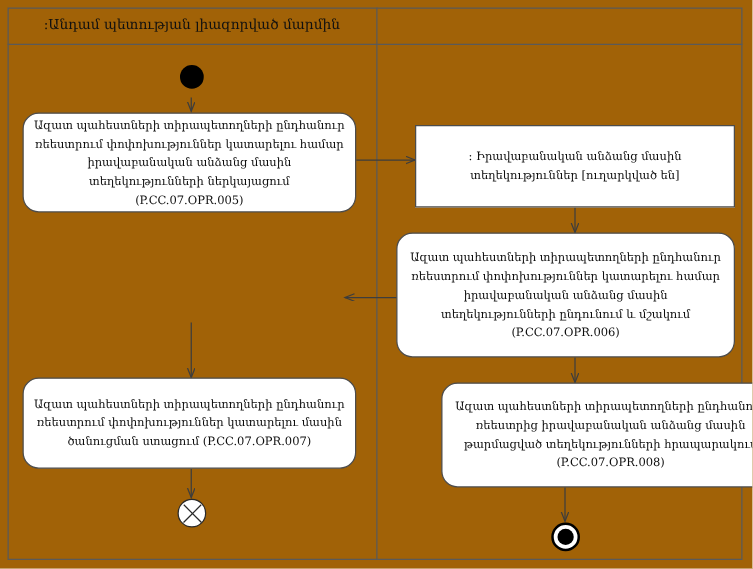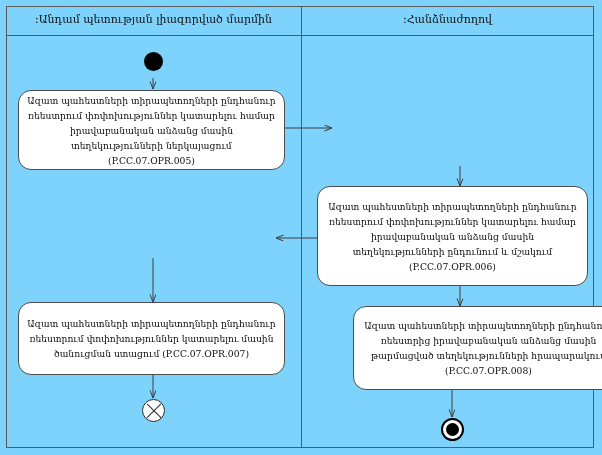--- a/index.html
+++ b/index.html
@@ -4,21 +4,21 @@
 <style>
   html, body {
     margin: 0;
     padding: 0;
     background: #ffffff;
   }
   #canvas {
     position: relative;
     width: 602px;
     height: 455px;
-    background: #7dd3fc;
+    background: #a16207;
     font-family: "DejaVu Serif", "Liberation Serif", serif;
     overflow: hidden;
     text-decoration: underline;
   }
 
   
   .lane-frame {
     position: absolute;
     left: 6px;
     top: 6px;
@@ -136,21 +136,20 @@
 </head>
 <body>
 
 <div id="canvas">
 
   <div class="lane-frame"></div>
   <div class="lane-header-rule"></div>
   <div class="lane-divider"></div>
 
   <div class="lane-title left">:Անդամ պետության լիազորված մարմին</div>
-  <div class="lane-title right">:Հանձնաժողով</div>
 
   <svg class="edge-layer" width="602" height="455" viewBox="0 0 602 455">
     <defs>
       <marker id="arrow" markerWidth="9" markerHeight="9" refX="7.6" refY="3" orient="auto" markerUnits="strokeWidth">
         <path d="M0,0 L7.6,3 L0,6" fill="none" stroke="#3d3d3d" stroke-width="1"></path>
       </marker>
     </defs>
 
     <line x1="153" y1="78" x2="153" y2="89" stroke="#3d3d3d" stroke-width="1" marker-end="url(#arrow)"></line>
 
@@ -168,20 +167,23 @@
 
     <line x1="452" y1="390" x2="452" y2="417" stroke="#3d3d3d" stroke-width="1" marker-end="url(#arrow)"></line>
   </svg>
 
   <div class="initial-node" style="left:144px; top:52px;"></div>
 
   <div class="node action" style="left:18px; top:90px; width:267px; height:80px;">
     <span class="txt">Ազատ պահեստների տիրապետողների ընդհանուր ռեեստրում փոփոխություններ կատարելու համար իրավաբանական անձանց մասին տեղեկությունների ներկայացում (P.CC.07.OPR.005)</span>
   </div>
 
+  <div class="node object" style="left:332px; top:100px; width:256px; height:66px;">
+    <span class="txt">: Իրավաբանական անձանց մասին տեղեկություններ [ուղարկված են]</span>
+  </div>
 
   <div class="node action" style="left:317px; top:186px; width:271px; height:100px;">
     <span class="txt">Ազատ պահեստների տիրապետողների ընդհանուր ռեեստրում փոփոխություններ կատարելու համար իրավաբանական անձանց մասին տեղեկությունների ընդունում և մշակում (P.CC.07.OPR.006)</span>
   </div>
 
 
   <div class="node action" style="left:18px; top:302px; width:267px; height:73px;">
     <span class="txt">Ազատ պահեստների տիրապետողների ընդհանուր ռեեստրում փոփոխություններ կատարելու մասին ծանուցման ստացում (P.CC.07.OPR.007)</span>
   </div>
 

